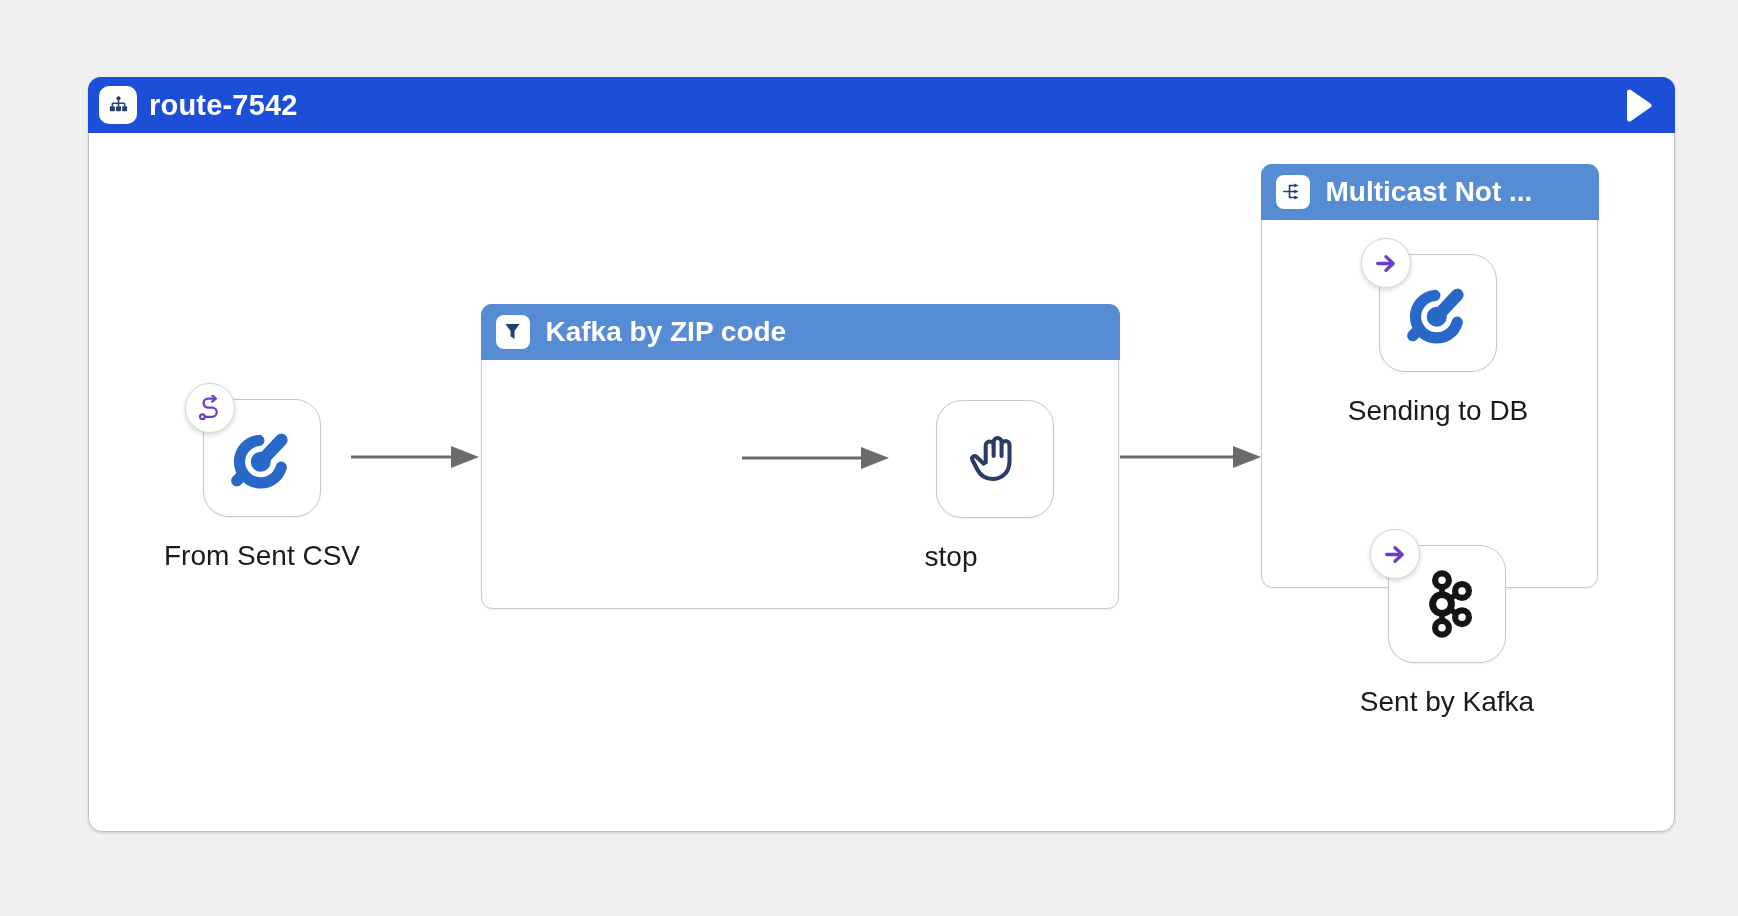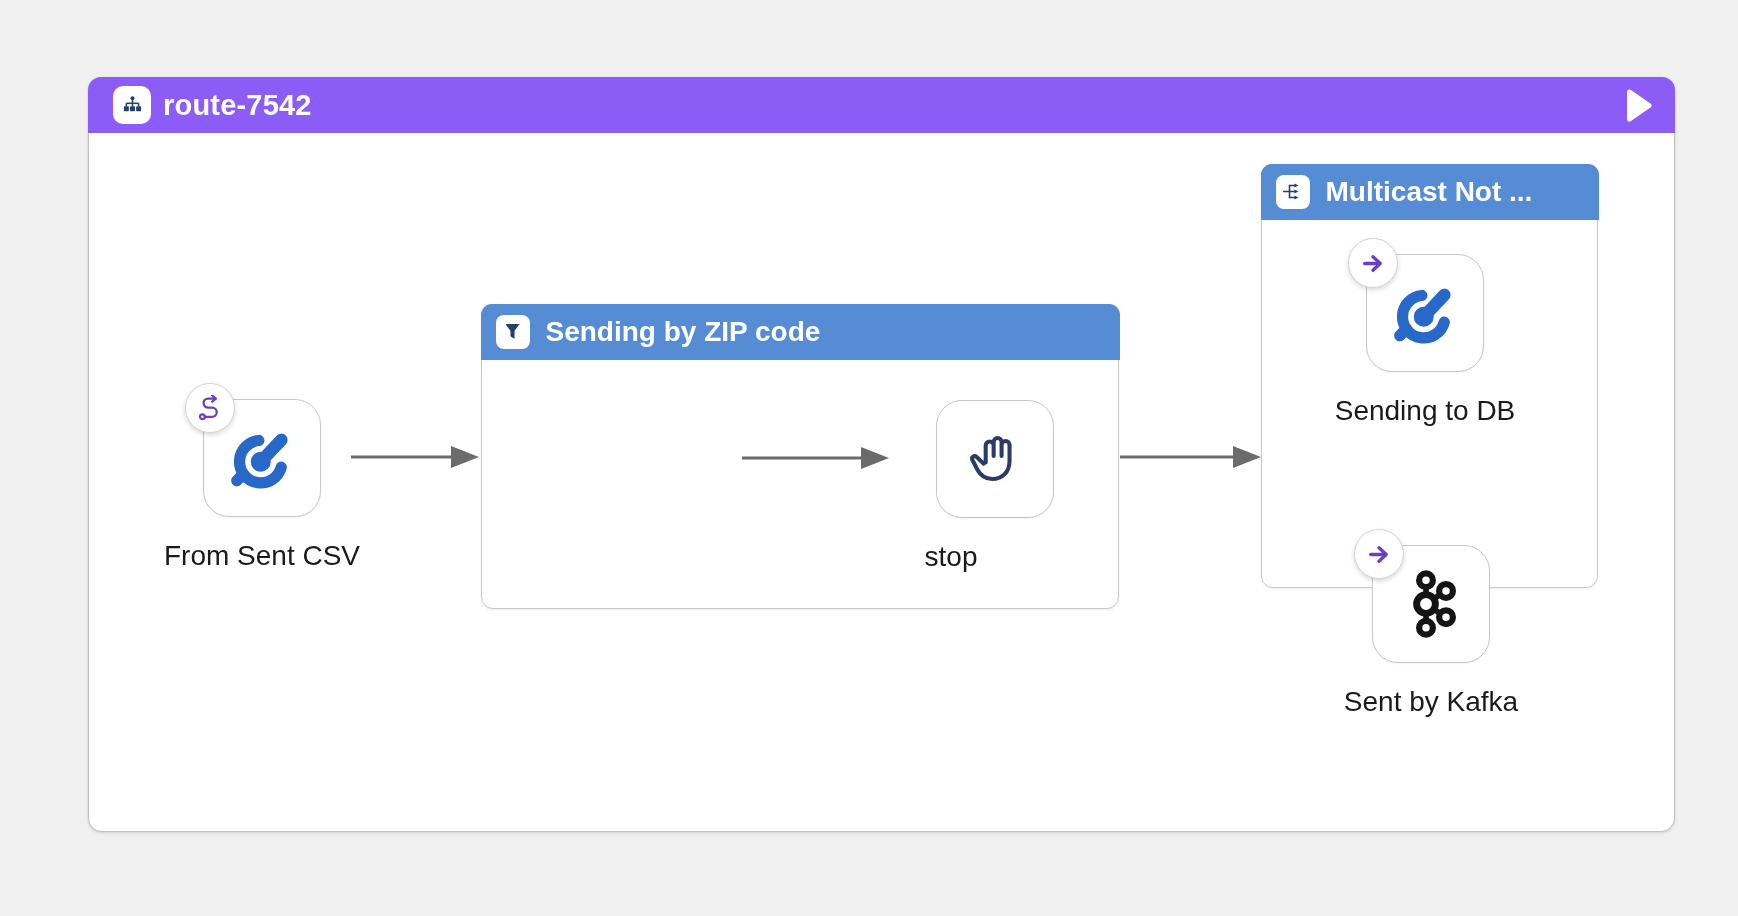--- a/index.html
+++ b/index.html
@@ -21,25 +21,25 @@
     width: 1587px; height: 755px;
     background: #FFFFFF;
     border: 1px solid #C2C2C4;
     border-radius: 14px;
     box-shadow: 0 1px 3px rgba(0,0,0,0.14);
   }
   .route-header {
     position: absolute;
     left: -1px; top: -1px;
     width: 1587px; height: 56px;
-    background: #8b5cf6;
+    background: #1d4ed8;
     border-radius: 13px 13px 0 0;
     display: flex;
     align-items: center;
-    padding: 0 14px 0 25px;
+    padding: 0 14px 0 11px;
     cursor: pointer;
   }
   .chip {
     background: #FFFFFF;
     display: flex;
     align-items: center;
     justify-content: center;
     flex: none;
   }
   .chip-lg { width: 38px; height: 38px; border-radius: 10px; }
@@ -197,21 +197,21 @@
       </svg>
     </div>
 
     <div class="step-group group-filter">
       <div class="group-header">
         <span class="chip chip-sm">
           <svg width="21" height="21" viewBox="0 0 24 24">
             <path d="M4 3.5 H20 L14.3 11.5 V20.5 L9.7 17.5 V11.5 Z" fill="#223F6E"></path>
           </svg>
         </span>
-        <span class="group-title">Sending by ZIP code</span>
+        <span class="group-title">Kafka by ZIP code</span>
       </div>
 
 
       <div class="edge" style="left:260px; top:141px; width:147px;">
         <svg width="147" height="24" viewBox="0 0 147 24">
           <line x1="0" y1="12" x2="121" y2="12" stroke="#6B6B6B" stroke-width="3"></line>
           <polygon points="119,1 147,12 119,23" fill="#6B6B6B"></polygon>
         </svg>
       </div>
 
@@ -250,21 +250,21 @@
             <g fill="#223F6E">
               <polygon points="14.2,2.9 18.9,5.2 14.2,7.5"></polygon>
               <polygon points="14.2,9.7 18.9,12 14.2,14.3"></polygon>
               <polygon points="14.2,16.5 18.9,18.8 14.2,21.1"></polygon>
             </g>
           </svg>
         </span>
         <span class="group-title">Multicast Not ...</span>
       </div>
 
-      <div class="node" style="left:104px; top:89px;border-radius:30px;">
+      <div class="node" style="left:117px; top:89px;border-radius:30px;">
         <div class="node-card">
           <svg width="80" height="80" viewBox="0 0 64 64">
             <g stroke="#2768C8" fill="none" stroke-linecap="round">
               <path d="M29.5 18 A 17 17 0 1 0 47.4 39.4" stroke-width="9"></path>
               <path d="M17 44.8 L11.8 50.2" stroke-width="9"></path>
               <path d="M31 35 L47.5 17.5" stroke-width="10"></path>
             </g>
             <circle cx="31" cy="35" r="8" fill="#2768C8"></circle>
           </svg>
         </div>
@@ -272,21 +272,21 @@
           <svg width="27" height="27" viewBox="0 0 26 26">
             <g fill="none" stroke="#6B3FC4" stroke-width="3.2" stroke-linecap="round" stroke-linejoin="round">
               <path d="M4.5 13 H18.5"></path>
               <path d="M12.5 6.5 L19.5 13 L12.5 19.5"></path>
             </g>
           </svg>
         </div>
         <div class="node-label">Sending to DB</div>
       </div>
 
-      <div class="node" style="left:110px; top:380px;">
+      <div class="node" style="left:126px; top:380px;">
         <div class="node-card">
           <svg width="56" height="80" viewBox="0 0 44 64">
             <g stroke="#141414" stroke-width="4.5" fill="none">
               <path d="M18 18.5 V24.5"></path>
               <path d="M18 39.5 V45.5"></path>
               <path d="M24 28.5 L29.5 24"></path>
               <path d="M24 35.5 L29.5 40"></path>
             </g>
             <g stroke="#141414" fill="#FFFFFF">
               <circle cx="18" cy="32" r="7.5" stroke-width="5.5"></circle>

